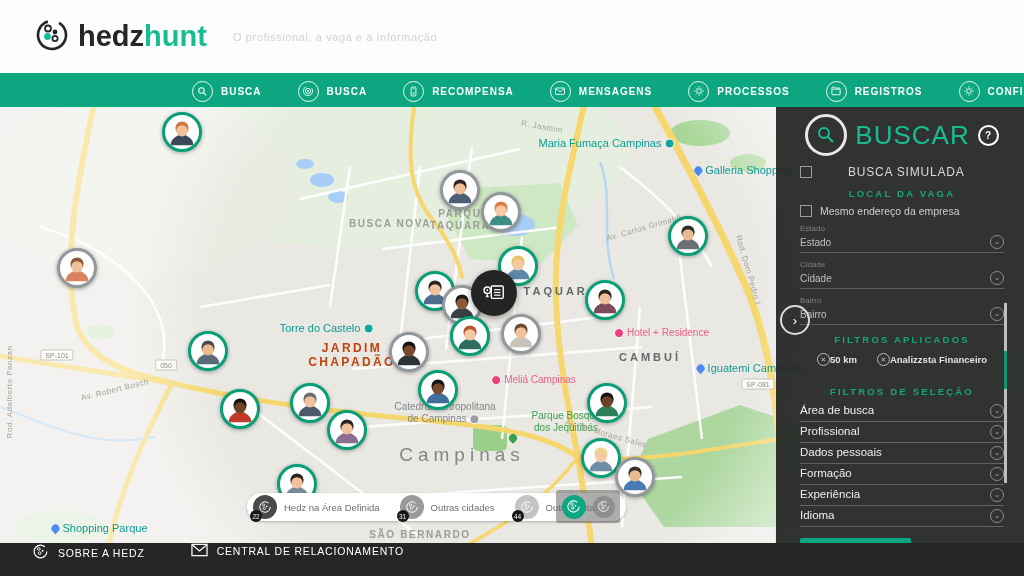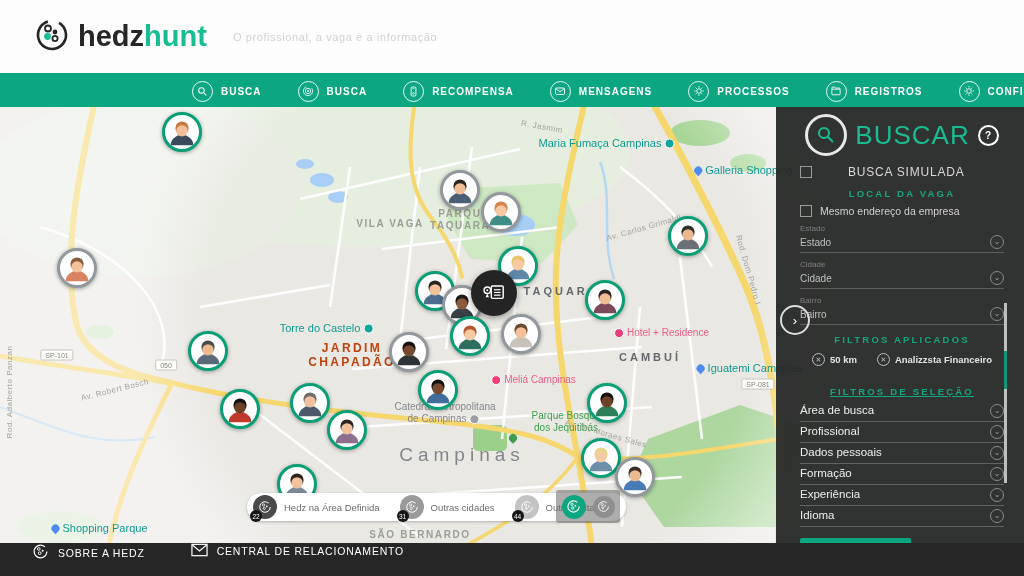--- a/index.html
+++ b/index.html
@@ -93,21 +93,21 @@
   .chk-label{font-size:10.5px;color:#cfcfcf;}
   .sb-section{margin-top:9px;text-align:center;font-size:9.5px;font-weight:bold;color:#13a67e;
               letter-spacing:2.2px;}
   .field{margin-top:7px;border-bottom:1px solid #5c5f5d;padding-bottom:3px;cursor:pointer;}
   .field-label{font-size:8px;color:#7f8280;}
   .field-row{display:flex;align-items:center;justify-content:space-between;margin-top:2px;}
   .field-value{font-size:10px;color:#bcc0be;}
   .chev{width:12px;height:12px;border:1px solid #8a8d8b;border-radius:50%;color:#9da09e;font-size:8px;
         display:flex;align-items:center;justify-content:center;line-height:1;}
   .chips{display:flex;align-items:center;gap:20px;margin-top:8px;justify-content:center;}
-  .chip{display:flex;align-items:center;gap:5px;cursor:pointer;}
+  .chip{display:flex;align-items:center;cursor:pointer;}
   .chip-x{width:11px;height:11px;border:1px solid #bdbdbd;border-radius:50%;color:#bdbdbd;font-size:7px;
           display:flex;align-items:center;justify-content:center;}
   .chip-label{font-size:9.5px;color:#e2e2e2;font-weight:bold;}
   .filters{margin-top:4px;}
   .facc{display:flex;align-items:flex-start;justify-content:space-between;padding:3px 0 3px 0;
         border-bottom:1px solid #606361;cursor:pointer;}
   .facc-label{font-size:11.5px;color:#eceeec;}
   .apply-row{display:flex;align-items:center;margin-top:11px;gap:10px;}
   .apply-btn{display:flex;align-items:center;gap:10px;background:#0ca781;color:#fff;border:none;
              font-family:inherit;font-size:11px;font-weight:bold;letter-spacing:1px;padding:6px 10px 6px 16px;
@@ -295,21 +295,21 @@
         <path stroke-width="4" d="M415 -6 C408 40 406 80 432 112 C448 132 458 150 462 170"></path>
         <path stroke-width="4" d="M578 350 C640 356 700 345 790 330"></path>
         <path stroke-width="3.5" d="M460 442 C500 420 545 395 578 350"></path>
       </g>
       <rect width="1024" height="436" fill="url(#veil)"></rect>
     </svg>
 
     <div id="map-overlays">
         <div class="map-label lbl-poi-teal" style="left: 608px; top: 36px;">Maria Fumaça Campinas<span class="mi dot-teal"></span></div>
         <div class="map-label lbl-poi-teal" style="left: 742px; top: 63px;"><span class="mi pin-blue"></span>Galleria Shopping</div>
-        <div class="map-label lbl-district" style="left: 390px; top: 117px;">VILA VAGA</div>
+        <div class="map-label lbl-district" style="left: 390px; top: 117px;">BUSCA NOVA</div>
         <div class="map-label lbl-district" style="left: 464px; top: 113px;">PARQUE
 TAQUARAL</div>
         <div class="map-label lbl-district-dark" style="left: 566px; top: 184px;">TAQUARAL</div>
         <div class="map-label lbl-district-dark" style="left: 650px; top: 250px;">CAMBUÍ</div>
         <div class="map-label lbl-poi-teal" style="left: 328px; top: 221px;">Torre do Castelo<span class="mi dot-teal"></span></div>
         <div class="map-label lbl-district-big" style="left: 352px; top: 248px;">JARDIM
 CHAPADÃO</div>
         <div class="map-label lbl-poi-pink" style="left: 660px; top: 226px;"><span class="mi dot-pink"></span>Hotel + Residence</div>
         <div class="map-label lbl-poi-pink" style="left: 532px; top: 273px;"><span class="mi dot-pink"></span>Meliá Campinas</div>
         <div class="map-label lbl-poi-teal" style="left: 748px; top: 261px;"><span class="mi pin-blue"></span>Iguatemi Campinas</div>
@@ -605,21 +605,21 @@
       <span class="chip">
         <span class="chip-x">✕</span>
         <span class="chip-label">50 km</span>
       </span>
       <span class="chip">
         <span class="chip-x">✕</span>
         <span class="chip-label">Analizzsta Financeiro</span>
       </span>
     </div>
 
-    <div class="sb-section" style="margin-top:20px;text-decoration:underline;">FILTROS DE SELEÇÃO</div>
+    <div class="sb-section" style="margin-top:20px;">FILTROS DE SELEÇÃO</div>
 
     <div class="filters">
       <div class="facc">
         <span class="facc-label">Área de busca</span>
         <span class="chev">⌄</span>
       </div>
       <div class="facc">
         <span class="facc-label">Profissional</span>
         <span class="chev">⌄</span>
       </div>

